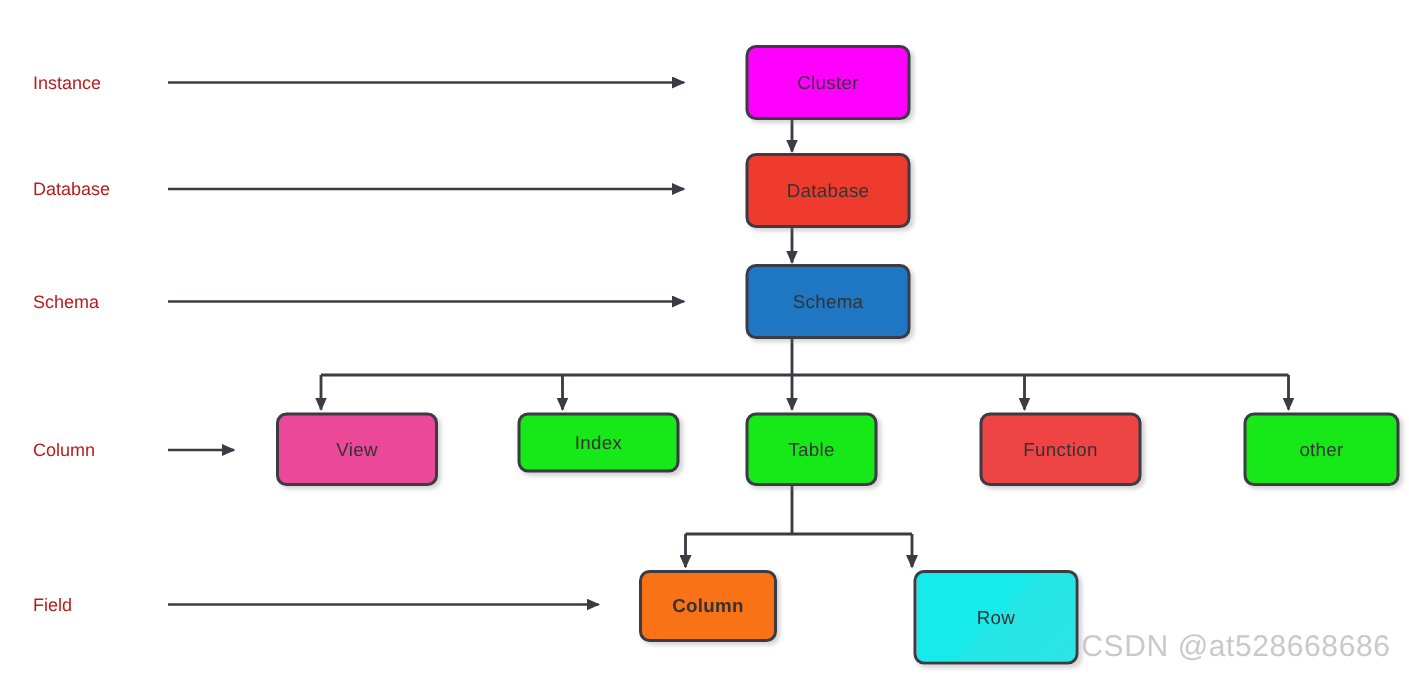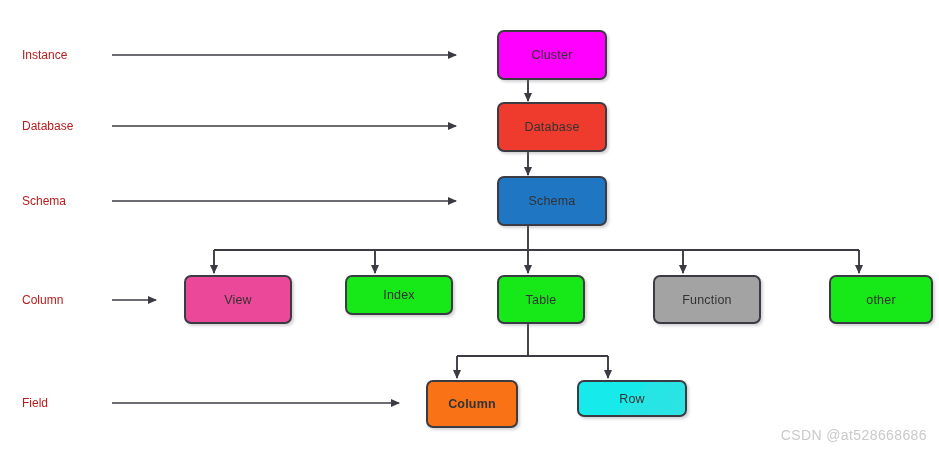--- a/index.html
+++ b/index.html
@@ -41,21 +41,21 @@
   .row-label {
     position: absolute;
     font-size: 12px;
     color: #b91c1c;
     white-space: nowrap;
   }
   .watermark {
     position: absolute;
     right: 12px;
     bottom: 9px;
-    font-size: 14px;
+    font-size: 20px;
     color: #c9c9c9;
     letter-spacing: 0.4px;
     white-space: nowrap;
   }
 </style>
 </head>
 <body>
 
 <div id="canvas">
 
@@ -107,20 +107,20 @@
   <div class="row-label" style="left:22px; top:293px;">Column</div>
   <div class="row-label" style="left:22px; top:396px;">Field</div>
 
   <div class="node" style="left:473px; top:30px;  width:110px; height:50px; background:#ff00ff;">Cluster</div>
   <div class="node" style="left:473px; top:102px; width:110px; height:50px; background:#ef3b2d;">Database</div>
   <div class="node" style="left:473px; top:176px; width:110px; height:50px; background:#1f77c4;">Schema</div>
 
   <div class="node" style="left:160px; top:275px; width:108px; height:49px; background:#ec4899;">View</div>
   <div class="node" style="left:321px; top:275px; width:108px; height:40px; background:#17e817;">Index</div>
   <div class="node" style="left:473px; top:275px; width:88px; height:49px; background:#17e817;">Table</div>
-  <div class="node" style="left:629px; top:275px; width:108px; height:49px; background:#a3a3a3;">Function</div>
+  <div class="node" style="left:629px; top:275px; width:108px; height:49px; background:#ef4444;">Function</div>
   <div class="node" style="left:805px; top:275px; width:104px; height:49px; background:#17e817;">other</div>
 
   <div class="node" style="left:402px; top:380px; width:92px; height:48px; background:#f97316;font-weight:bold;">Column</div>
-  <div class="node" style="left:553px; top:380px; width:110px; height:37px; background:linear-gradient(135deg,#16eaea 0%,#16eaea 48%,#25e6e6 52%,#2ee3e3 100%);">Row</div>
+  <div class="node" style="left:585px; top:380px; width:110px; height:63px; background:linear-gradient(135deg,#16eaea 0%,#16eaea 48%,#25e6e6 52%,#2ee3e3 100%);">Row</div>
 
   <div class="watermark">CSDN @at528668686</div>
 </div>
 
 </body></html>

